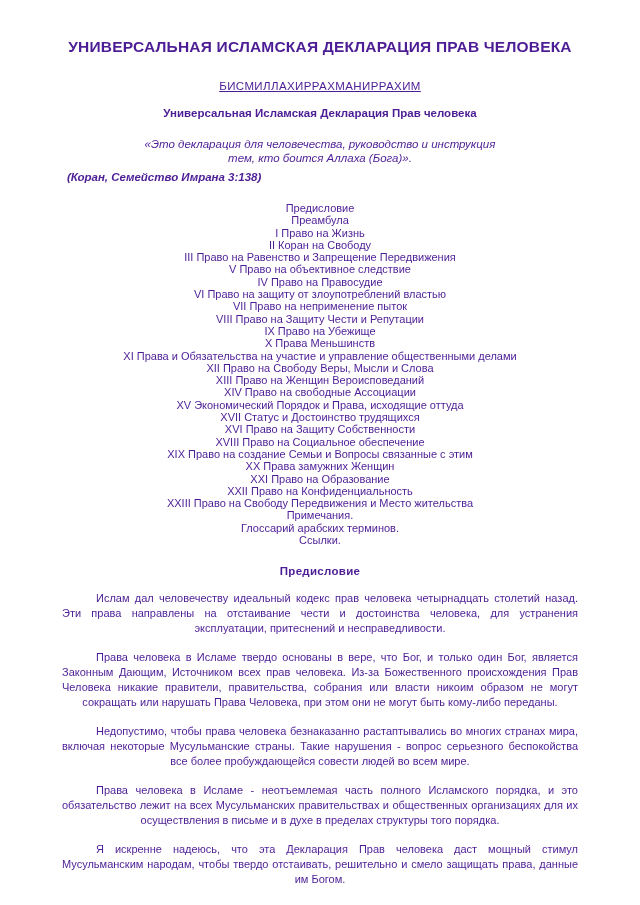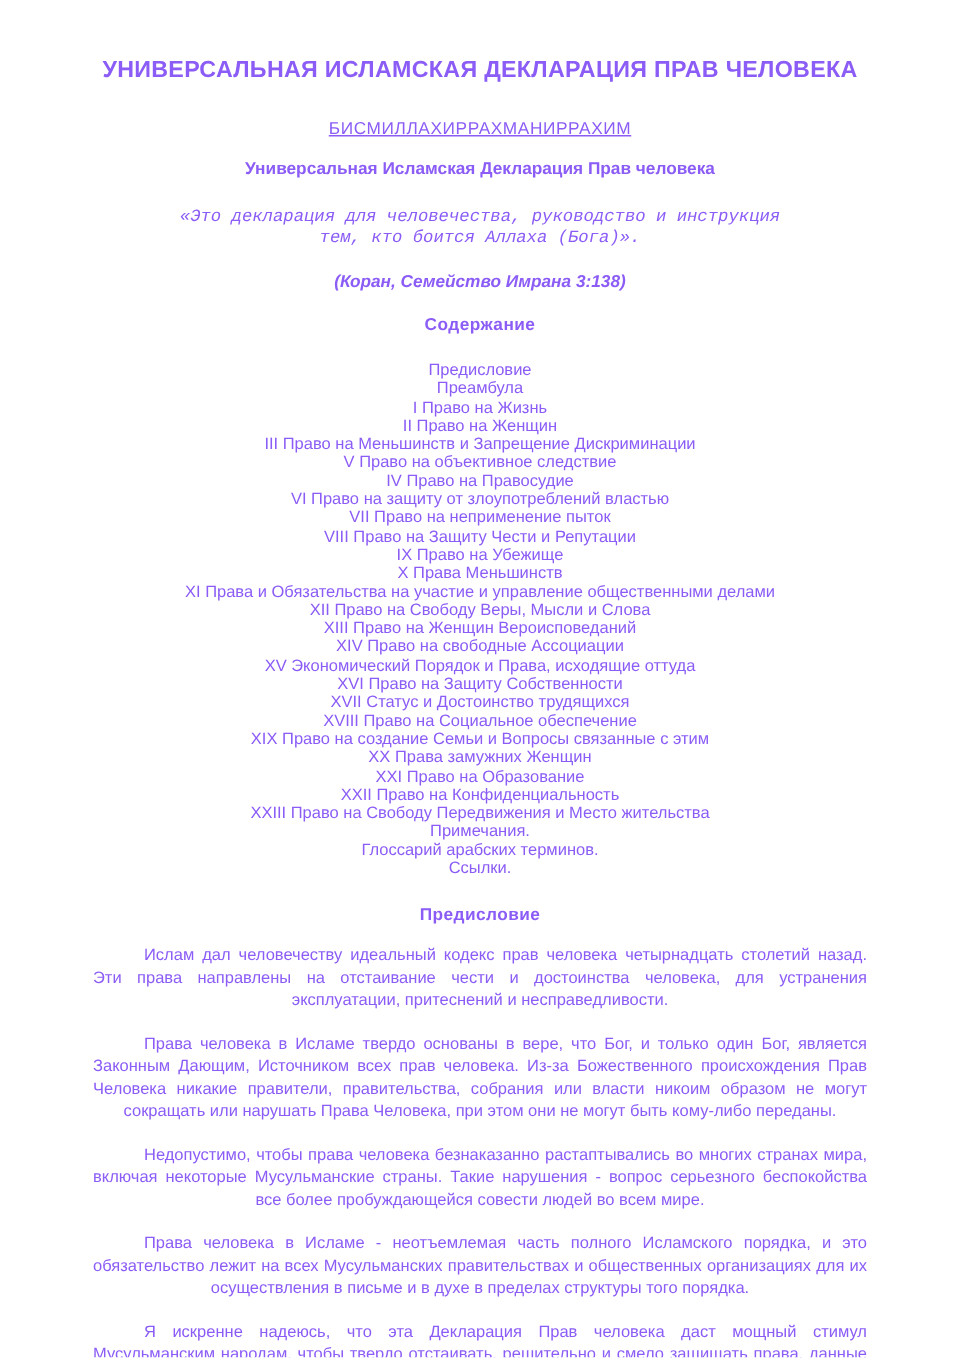--- a/index.html
+++ b/index.html
@@ -5,21 +5,21 @@
   html, body {
     margin: 0;
     padding: 0;
     background: #ffffff;
   }
   .page {
     width: 640px;
     height: 905px;
     box-sizing: border-box;
     background: #ffffff;
-    color: #8b5cf6;
+    color: #4c1d95;
     font-family: "Liberation Sans", sans-serif;
     padding: 38px 62px 0 62px;
     overflow: hidden;
   }
   .doc-title {
     font-size: 15.5px;
     font-weight: bold;
     text-align: center;
     margin: 0;
     letter-spacing: 0.2px;
@@ -38,28 +38,27 @@
     font-weight: bold;
     text-align: center;
     margin: 15px 0 0 0;
   }
   .epigraph {
     font-size: 11.5px;
     font-style: italic;
     text-align: center;
     margin: 19px 0 0 0;
     line-height: 13.5px;
-    font-family: Liberation Mono, monospace;
   }
   .epigraph-source {
     font-size: 11.5px;
     font-style: italic;
     font-weight: bold;
-    text-align: center;
-    margin: 16px;
+    text-align: left;
+    margin: 5px;
     line-height: 14px;
   }
   .toc-heading {
     font-size: 11.5px;
     font-weight: bold;
     text-align: center;
     margin: 15px 0 0 0;
     letter-spacing: 0.3px;
   }
   .toc {
@@ -97,42 +96,41 @@
   <p class="bismillah">БИСМИЛЛАХИРРАХМАНИРРАХИМ</p>
 
   <p class="subtitle">Универсальная Исламская Декларация Прав человека</p>
 
   <div class="epigraph">
     <div>«Это декларация для человечества, руководство и инструкция</div>
     <div>тем, кто боится Аллаха (Бога)».</div>
   </div>
   <p class="epigraph-source">(Коран, Семейство Имрана 3:138)</p>
 
-  <h2 class="toc-heading">Содержание</h2>
 
   <div class="toc">
     <div class="toc-item">Предисловие</div>
     <div class="toc-item">Преамбула</div>
     <div class="toc-item">I Право на Жизнь</div>
-    <div class="toc-item">II Право на Женщин</div>
-    <div class="toc-item">III Право на Меньшинств и Запрещение Дискриминации</div>
+    <div class="toc-item">II Коран на Свободу</div>
+    <div class="toc-item">III Право на Равенство и Запрещение Передвижения</div>
     <div class="toc-item">V Право на объективное следствие</div>
     <div class="toc-item">IV Право на Правосудие</div>
     <div class="toc-item">VI Право на защиту от злоупотреблений властью</div>
     <div class="toc-item">VII Право на неприменение пыток</div>
     <div class="toc-item">VIII Право на Защиту Чести и Репутации</div>
     <div class="toc-item">IX Право на Убежище</div>
     <div class="toc-item">X Права Меньшинств</div>
     <div class="toc-item">XI Права и Обязательства на участие и управление общественными делами</div>
     <div class="toc-item">XII Право на Свободу Веры, Мысли и Слова</div>
     <div class="toc-item">XIII Право на Женщин Вероисповеданий</div>
     <div class="toc-item">XIV Право на свободные Ассоциации</div>
     <div class="toc-item">XV Экономический Порядок и Права, исходящие оттуда</div>
+    <div class="toc-item">XVII Статус и Достоинство трудящихся</div>
     <div class="toc-item">XVI Право на Защиту Собственности</div>
-    <div class="toc-item">XVII Статус и Достоинство трудящихся</div>
     <div class="toc-item">XVIII Право на Социальное обеспечение</div>
     <div class="toc-item">XIX Право на создание Семьи и Вопросы связанные с этим</div>
     <div class="toc-item">XX Права замужних Женщин</div>
     <div class="toc-item">XXI Право на Образование</div>
     <div class="toc-item">XXII Право на Конфиденциальность</div>
     <div class="toc-item">XXIII Право на Свободу Передвижения и Место жительства</div>
     <div class="toc-item">Примечания.</div>
     <div class="toc-item">Глоссарий арабских терминов.</div>
     <div class="toc-item">Ссылки.</div>
   </div>

